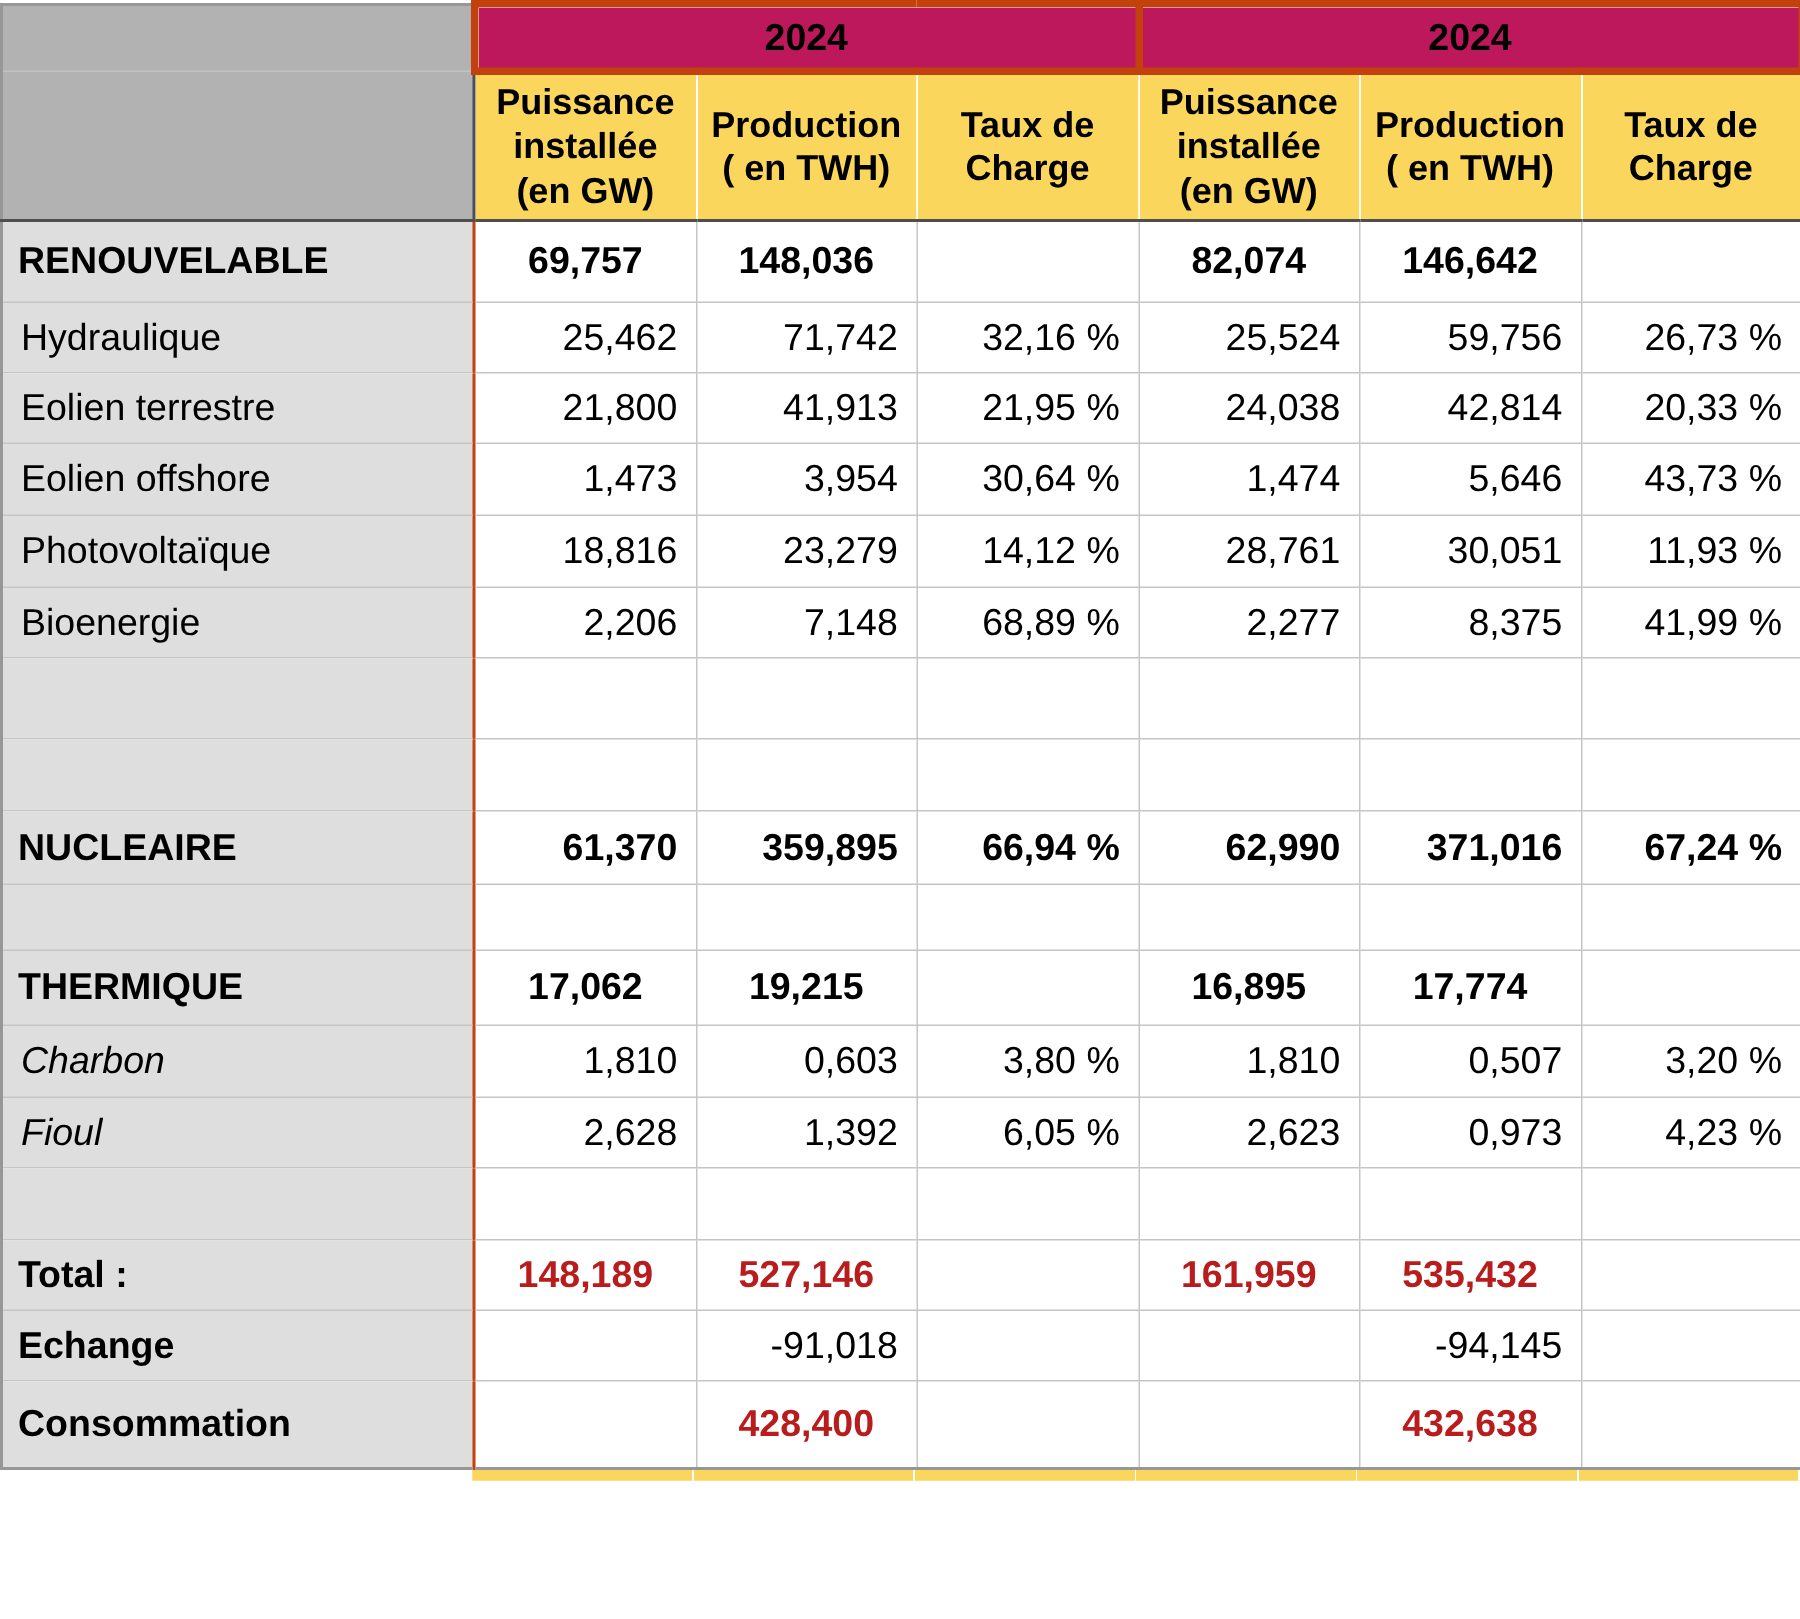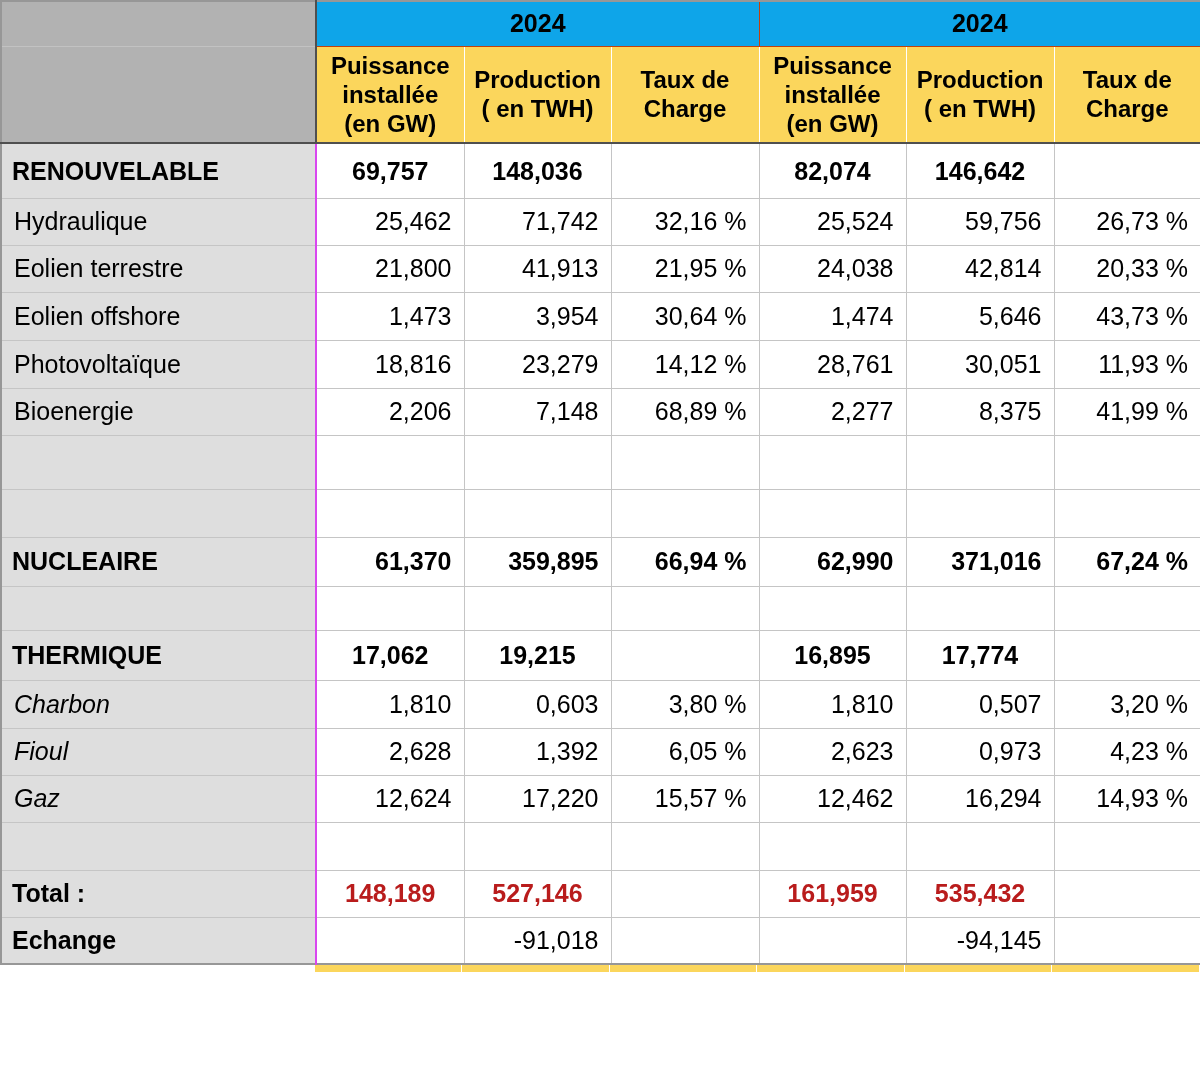--- a/index.html
+++ b/index.html
@@ -6,27 +6,27 @@
   body{width:1200px;height:1079px;font-family:"Liberation Sans",sans-serif;-webkit-font-smoothing:antialiased;}
   .stage{position:relative;width:1200px;}
   table{border-collapse:collapse;table-layout:fixed;width:1200px;border:2px solid #979797;}
   td,th{overflow:hidden;white-space:nowrap;box-sizing:border-box;}
   
   thead tr.r1{height:45px;}
   thead tr.r2{height:96px;}
   .corner{background:#b2b2b2;border:1px solid #c2c2c2;}
   .corner.c2{border-bottom:2px solid #4f4f4f;border-right:2px solid #4f4f4f;}
   .corner.c1{border-right:2px solid #4f4f4f;}
-  .yh{background:#0ea5e9;font-weight:bold;font-size:25px;color:#000;text-align:center;border:1px solid #c2410c;}
+  .yh{background:#be185d;font-weight:bold;font-size:25px;color:#000;text-align:center;border:5px solid #c2410c;}
   .ch{background:#fbd65c;font-weight:bold;font-size:24px;color:#000;text-align:center;
       white-space:pre-line;line-height:1.22;border:1px solid #ffffff;border-bottom:2px solid #4f4f4f;
       vertical-align:middle;padding:4px 6px;}
   
   tbody td{border:1px solid #c5c5c5;font-size:25px;color:#000;background:#ffffff;vertical-align:middle;padding:0 12px;}
-  td.lbl{background:#dedede;border-right:2px solid #d946ef;}
+  td.lbl{background:#dedede;border-right:2px solid #c2410c;}
   td.lbl.sec{font-weight:bold;text-align:left;padding-left:10px;}
   td.lbl.det{font-weight:normal;text-align:left;padding-right:14px;}
   td.lbl.ital{font-style:italic;}
   td.v{text-align:right;}
   td.v.center{text-align:center;}
   td.v.bold{font-weight:bold;}
   td.v.red{color:#b91c1c;font-weight:bold;}
   
   .strip{margin-left:315px;width:885px;height:7px;background:#fbd65c;
          background-image:repeating-linear-gradient(to right,#fbd65c 0px,#fbd65c 146.5px,#ffffff 146.5px,#ffffff 147.5px);}
@@ -180,29 +180,20 @@
         </tr>
         <tr style="height: 47px;">
           <td class="lbl det ital">Fioul</td>
           <td class="v">2,628</td>
           <td class="v">1,392</td>
           <td class="v">6,05 %</td>
           <td class="v">2,623</td>
           <td class="v">0,973</td>
           <td class="v">4,23 %</td>
         </tr>
-        <tr style="height: 47px;">
-          <td class="lbl det ital">Gaz</td>
-          <td class="v">12,624</td>
-          <td class="v">17,220</td>
-          <td class="v">15,57 %</td>
-          <td class="v">12,462</td>
-          <td class="v">16,294</td>
-          <td class="v">14,93 %</td>
-        </tr>
         <tr style="height: 48px;">
           <td class="lbl"></td>
           <td class="v"></td>
           <td class="v"></td>
           <td class="v"></td>
           <td class="v"></td>
           <td class="v"></td>
           <td class="v"></td>
         </tr>
         <tr style="height: 47px;">
@@ -215,17 +206,26 @@
           <td class="v center bold red"></td>
         </tr>
         <tr style="height: 47px;">
           <td class="lbl sec">Echange</td>
           <td class="v"></td>
           <td class="v">-91,018</td>
           <td class="v"></td>
           <td class="v"></td>
           <td class="v">-94,145</td>
           <td class="v"></td>
+        </tr>
+        <tr style="height: 58px;">
+          <td class="lbl sec">Consommation</td>
+          <td class="v center bold red"></td>
+          <td class="v center bold red">428,400</td>
+          <td class="v center bold red"></td>
+          <td class="v center bold red"></td>
+          <td class="v center bold red">432,638</td>
+          <td class="v center bold red"></td>
         </tr>
       </tbody>
   </table>
   <div class="strip"></div>
 </div>
 
 </body></html>

